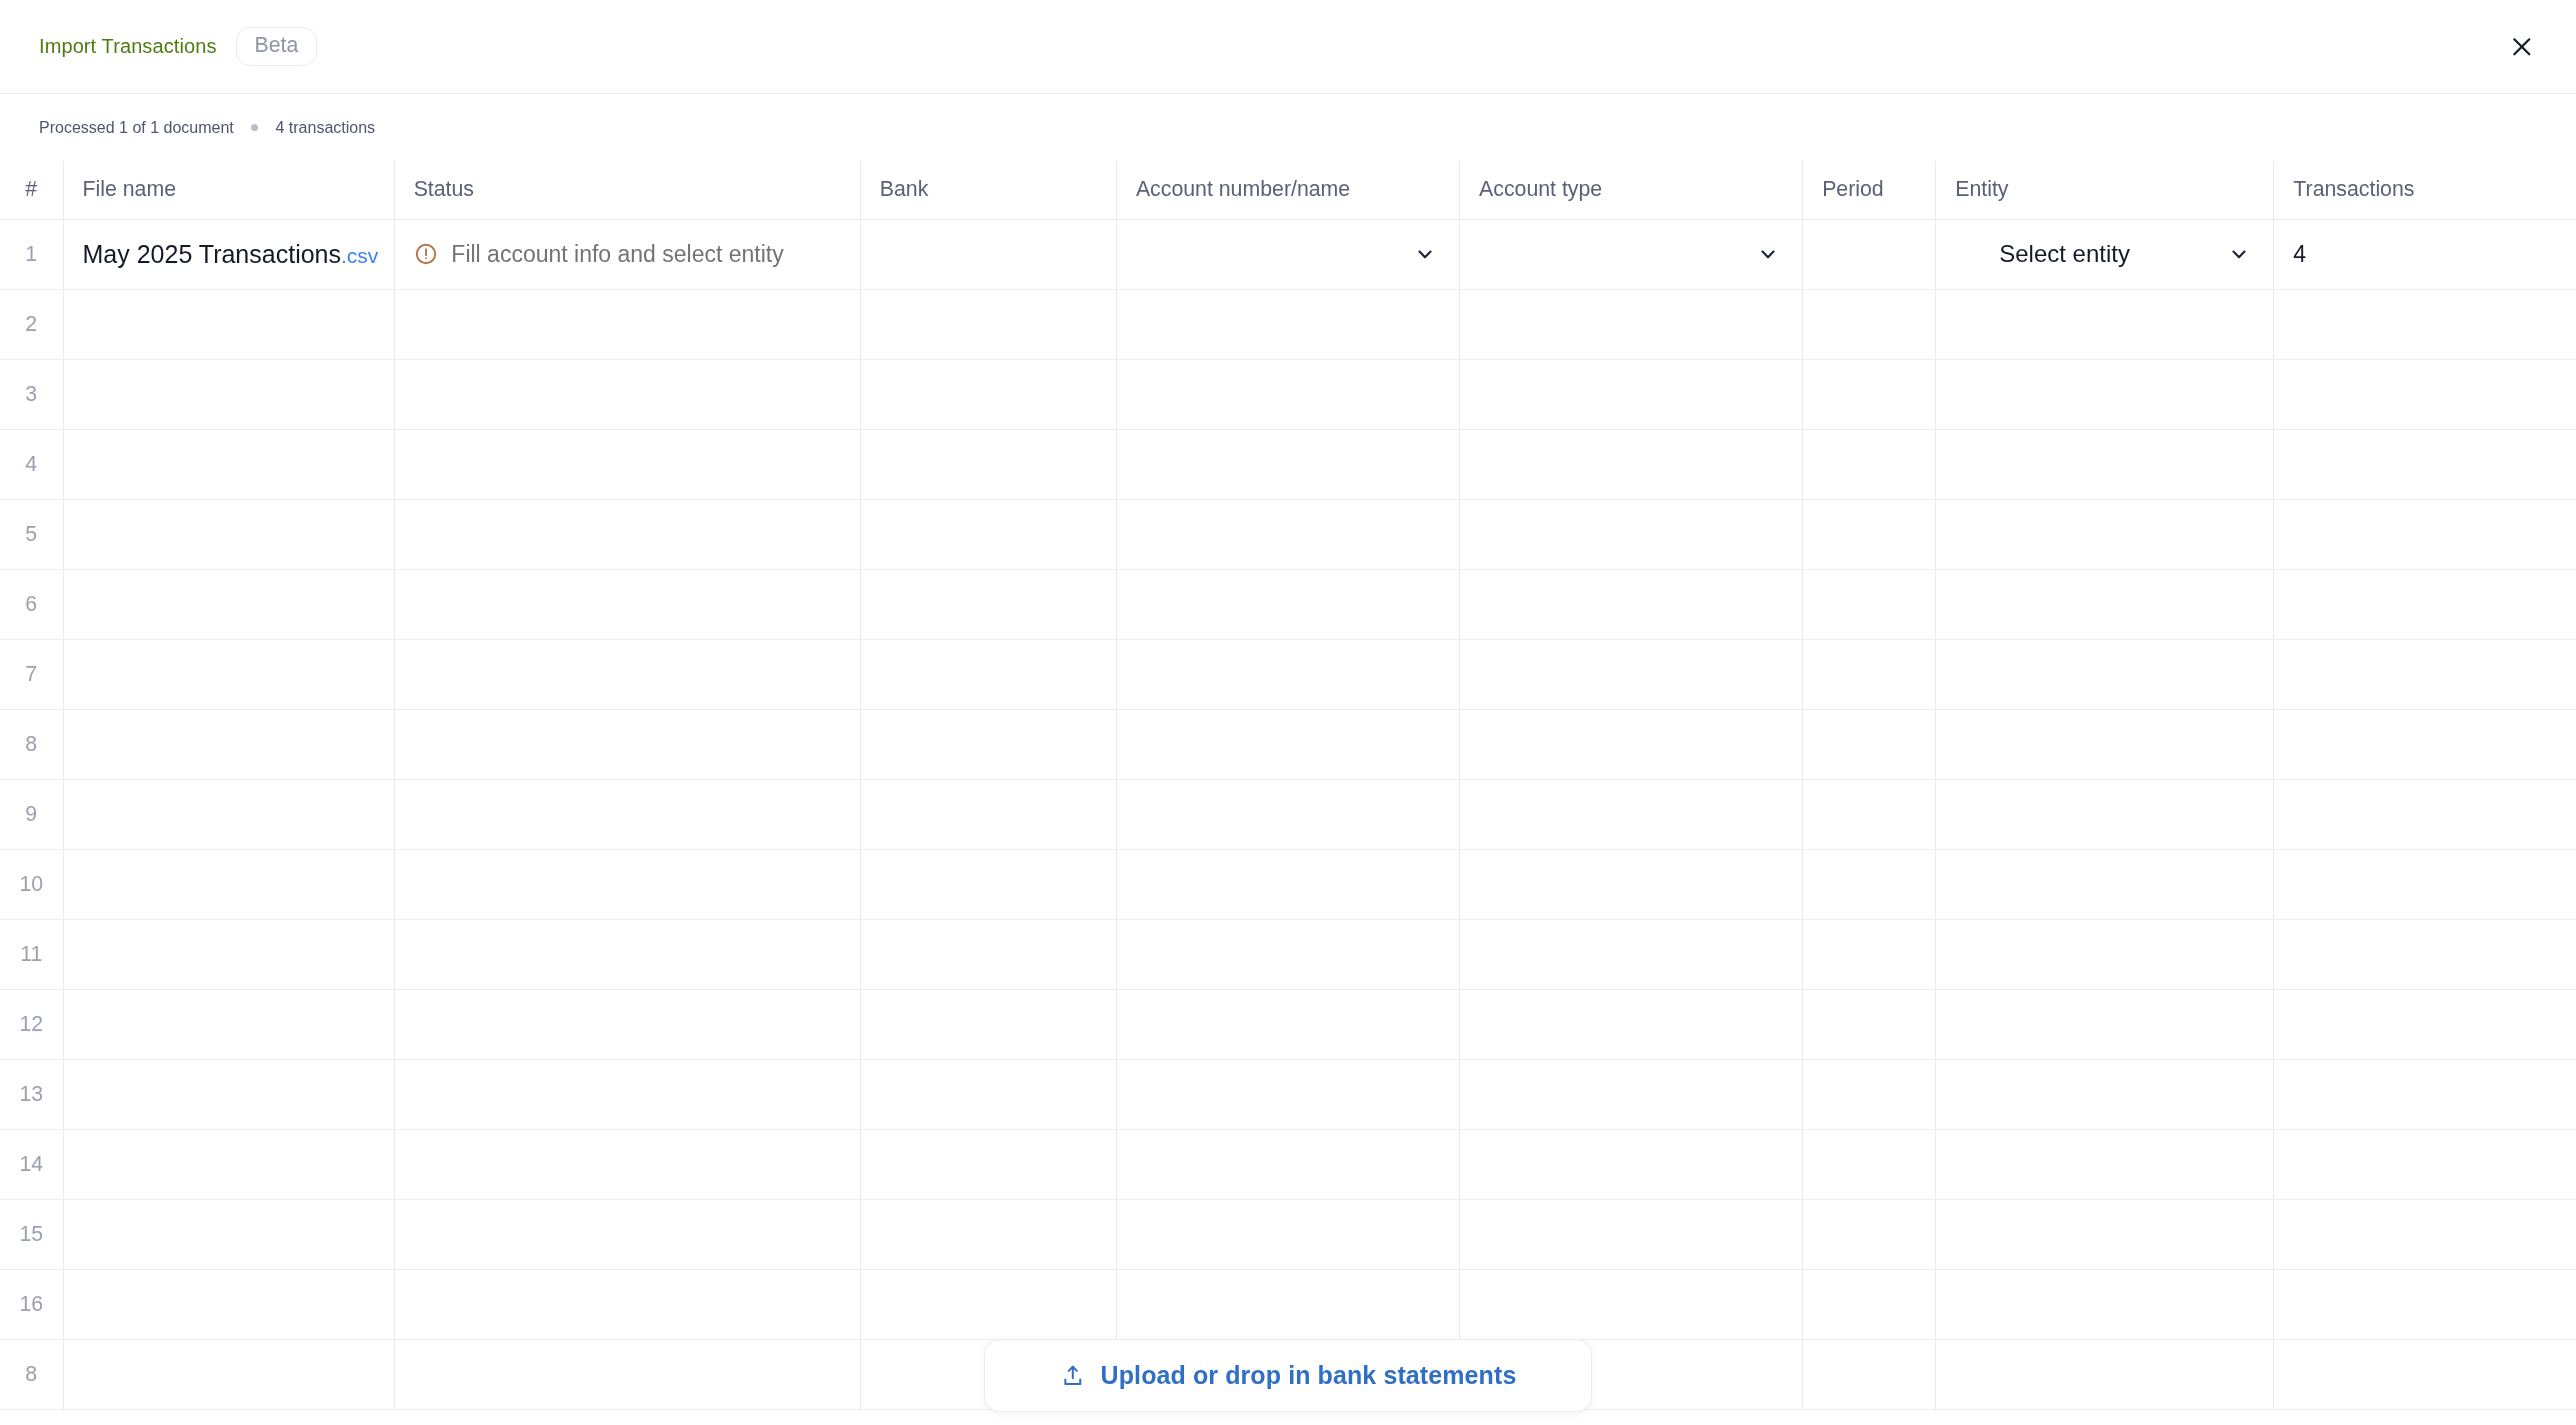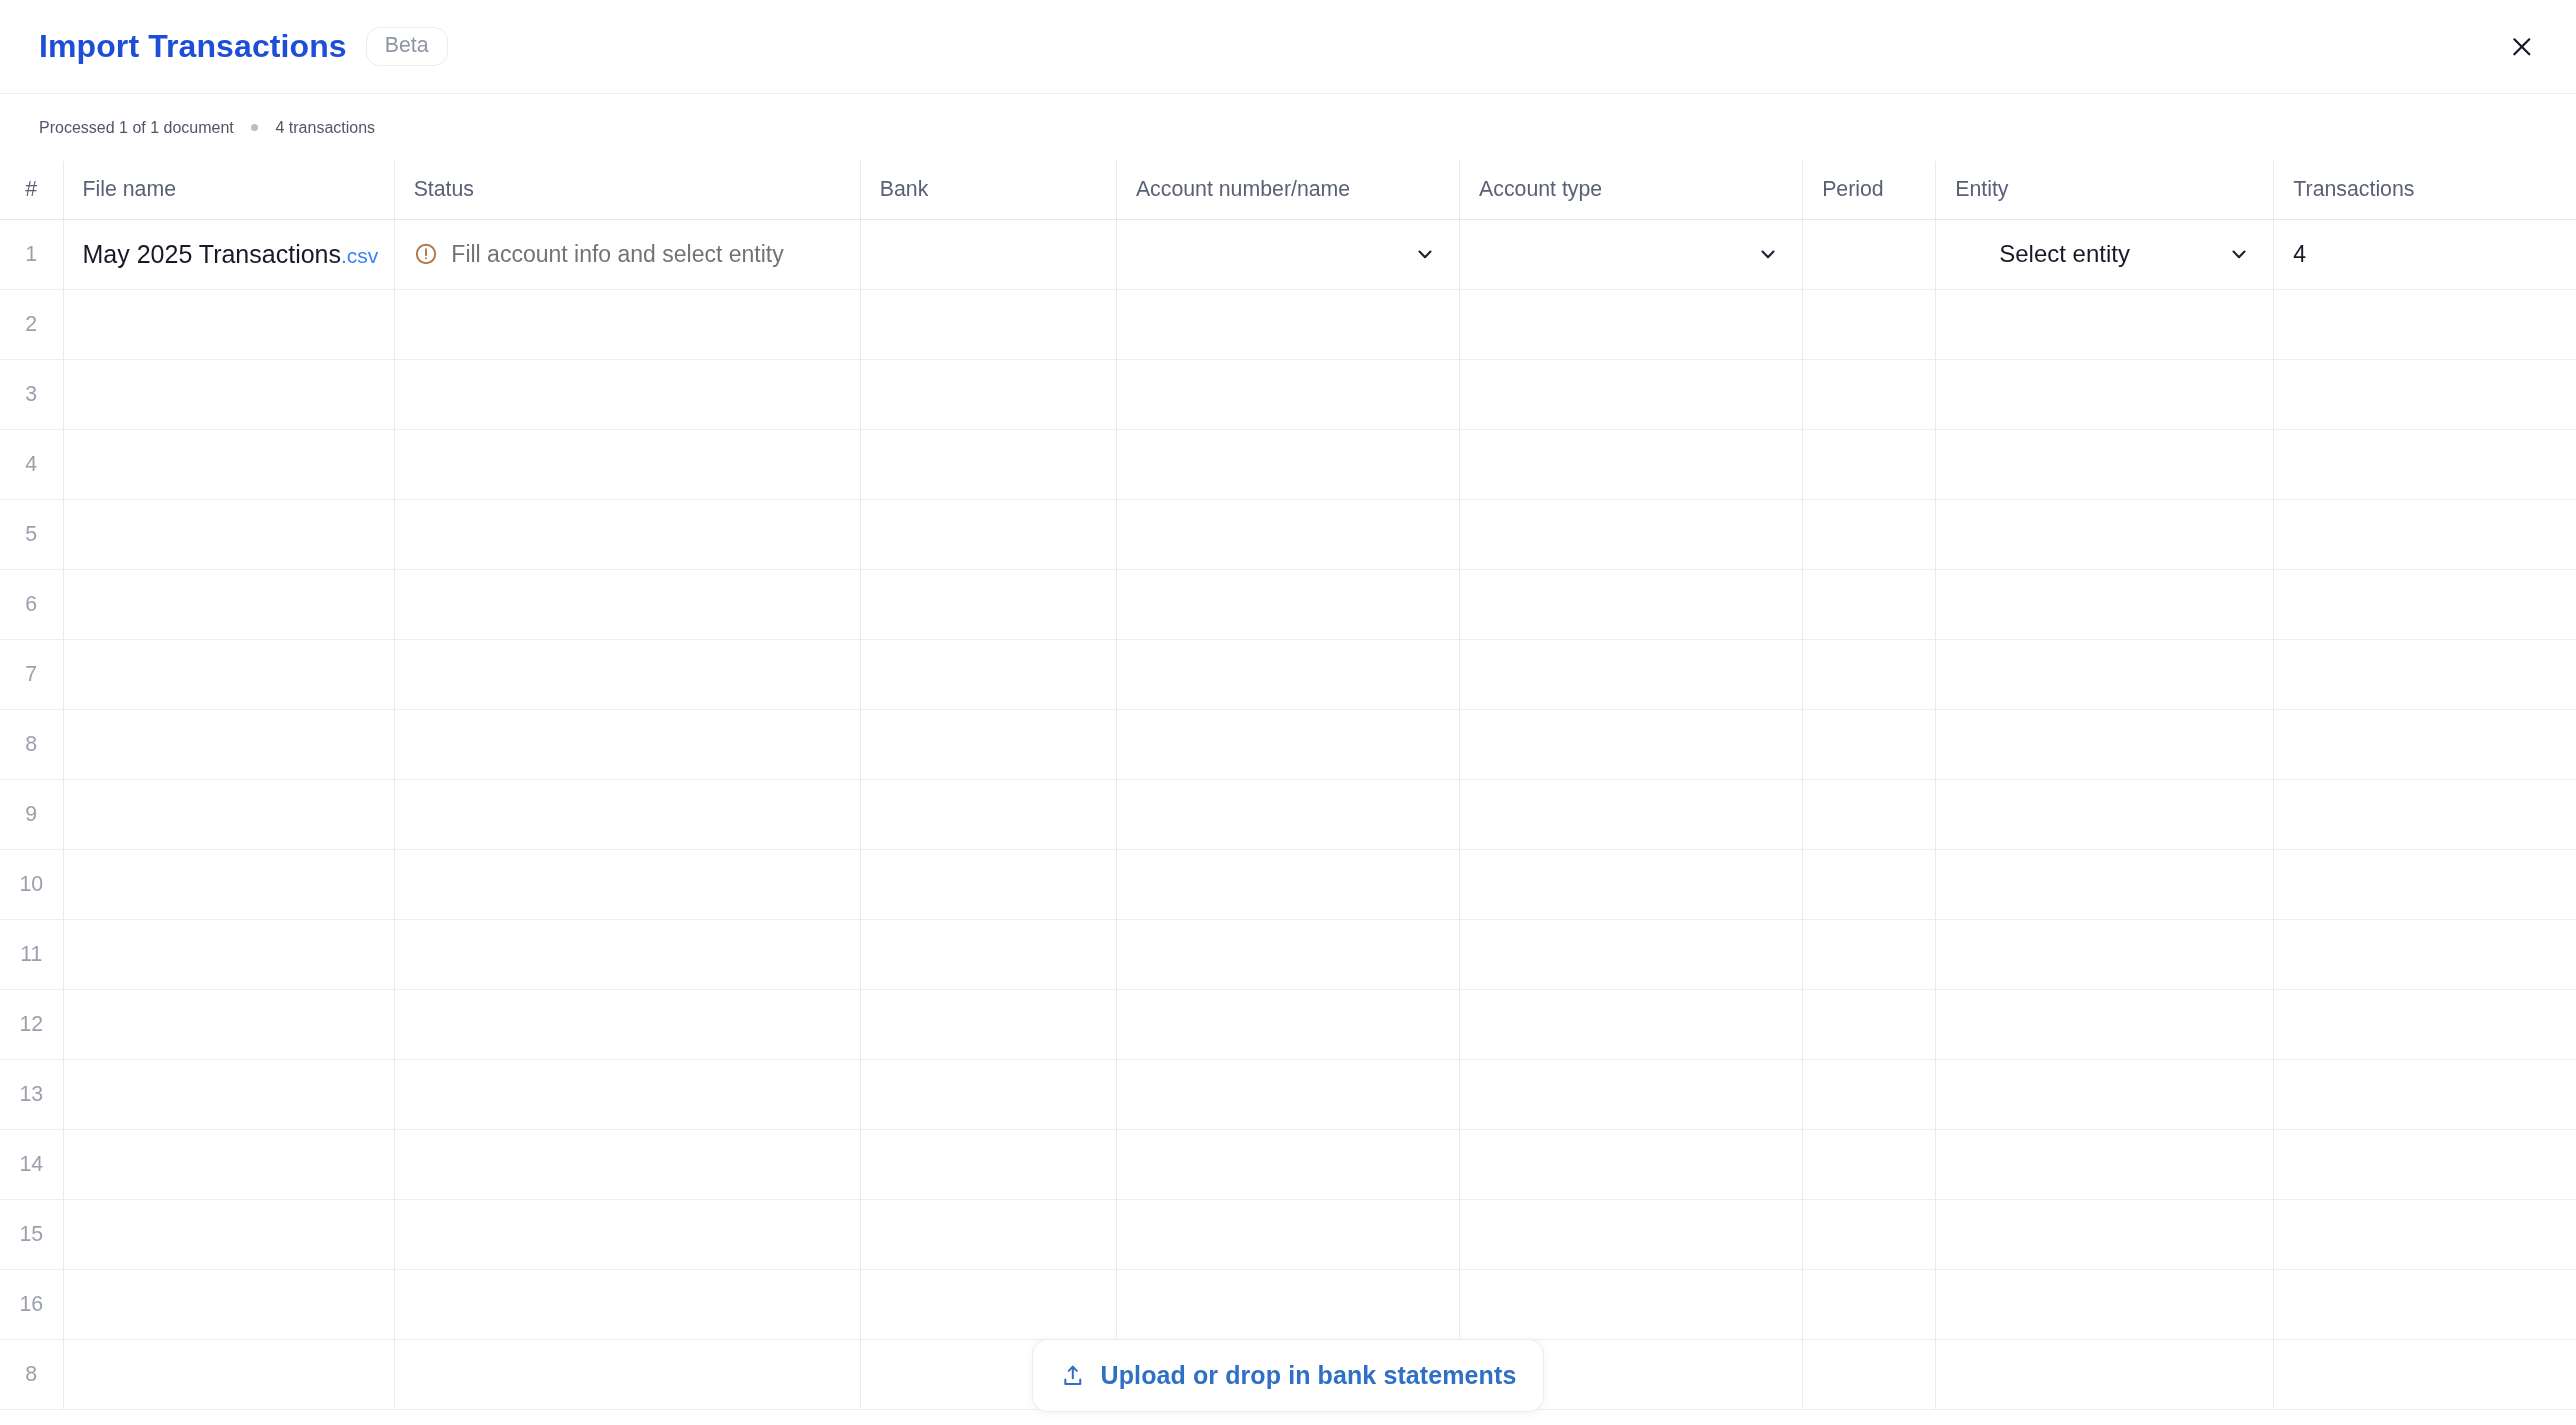--- a/index.html
+++ b/index.html
@@ -15,23 +15,23 @@
   
   .titlebar {
     position: relative;
     height: 94px;
     border-bottom: 1.7px solid #eceef2;
     display: flex;
     align-items: center;
     padding: 0 0 0 39px;
   }
   .title-text {
-    font-size: 32px;
-    font-weight: bold;
-    color: #1d4ed8;
+    font-size: 20px;
+    font-weight: normal;
+    color: #4d7c0f;
     letter-spacing: 0.1px;
   }
   .beta-badge {
     margin-left: 19px;
     border: 1.7px solid #e9ebef;
     border-radius: 13.7px;
     padding: 7.7px 18px 8.5px;
     font-size: 21.3px;
     color: #8f95a3;
     line-height: 1;
@@ -134,21 +134,21 @@
   
   .upload-btn {
     position: absolute;
     left: 50%;
     transform: translateX(-50%);
     bottom: 13.7px;
     display: flex;
     align-items: center;
     justify-content: center;
     gap: 15.4px;
-    width: 512px;
+    width: 608px;
     height: 73px;
     background: #ffffff;
     border: 1.7px solid #eaecf0;
     border-radius: 15.4px;
     box-shadow: 0 1.7px 8.5px rgba(20,25,40,0.05);
     cursor: pointer;
     z-index: 5;
   }
   .upload-btn .label {
     font-size: 25px;

